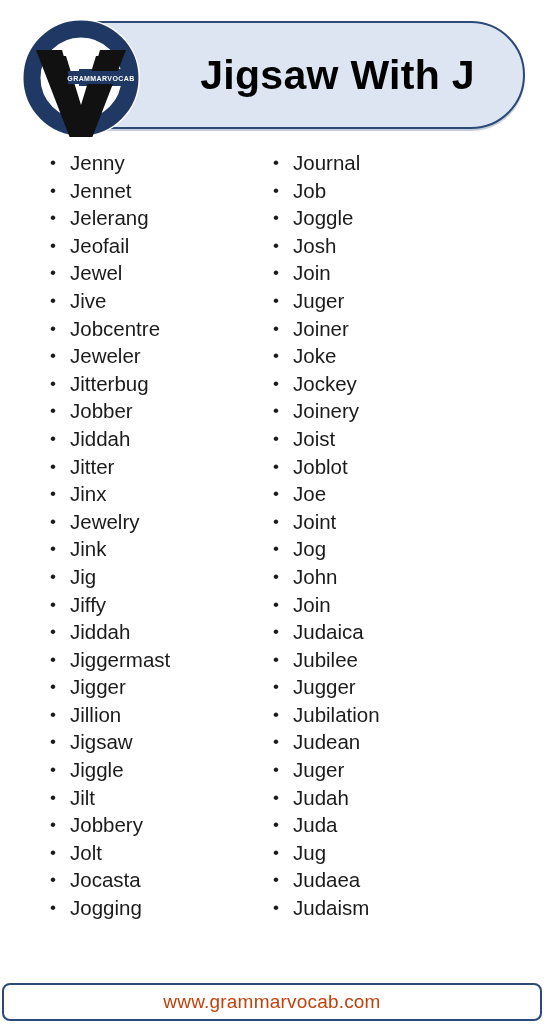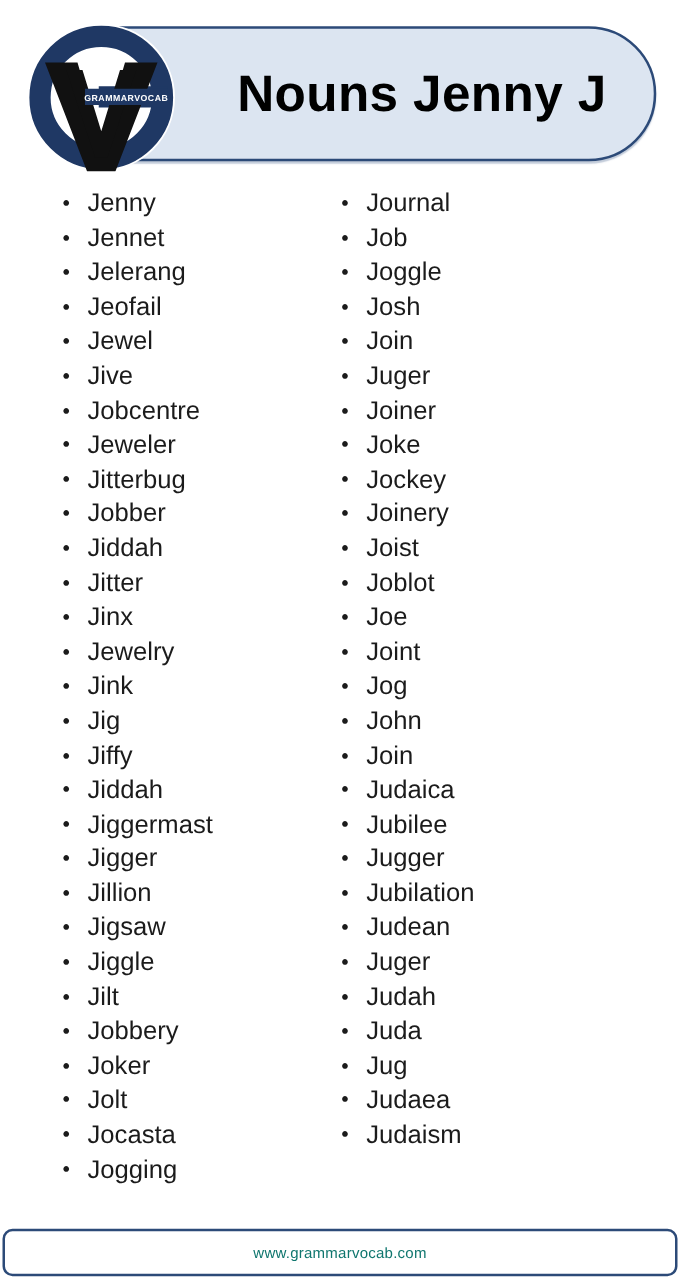--- a/index.html
+++ b/index.html
@@ -118,33 +118,33 @@
     height: 38px;
     box-sizing: border-box;
     background: #ffffff;
     border: 2px solid #2c4a78;
     border-radius: 8px;
     display: flex;
     align-items: center;
     justify-content: center;
   }
   .footer-text {
-    font-size: 12px;
-    color: #0f766e;
+    font-size: 19px;
+    color: #c2410c;
     letter-spacing: 0.2px;
   }
 </style>
 </head>
 <body>
 
 <div class="header">
 
   <div class="header-pill"></div>
 
-  <div class="header-title">Nouns Jenny J</div>
+  <div class="header-title">Jigsaw With J</div>
 
   <div class="logo">
     <div class="logo-disc"></div>
     <svg class="logo-svg" width="118" height="118" viewBox="0 0 118 118">
 
       <circle cx="59" cy="59" r="49" fill="none" stroke="#1f3864" stroke-width="17"></circle>
 
       <rect x="57" y="50" width="55" height="17" fill="#1f3864"></rect>
 
       <path d="M14 31 L40 31 L59 96 L78 31 L104 31 L70 119 L48 119 Z" fill="#111111"></path>
@@ -180,21 +180,20 @@
       <li class="word-item">Jig</li>
       <li class="word-item">Jiffy</li>
       <li class="word-item">Jiddah</li>
       <li class="word-item">Jiggermast</li>
       <li class="word-item">Jigger</li>
       <li class="word-item">Jillion</li>
       <li class="word-item">Jigsaw</li>
       <li class="word-item">Jiggle</li>
       <li class="word-item">Jilt</li>
       <li class="word-item">Jobbery</li>
-      <li class="word-item">Joker</li>
       <li class="word-item">Jolt</li>
       <li class="word-item">Jocasta</li>
       <li class="word-item">Jogging</li>
     </ul>
   </div>
 
   <div class="col col-right">
     <ul class="word-list">
       <li class="word-item">Journal</li>
       <li class="word-item">Job</li>

